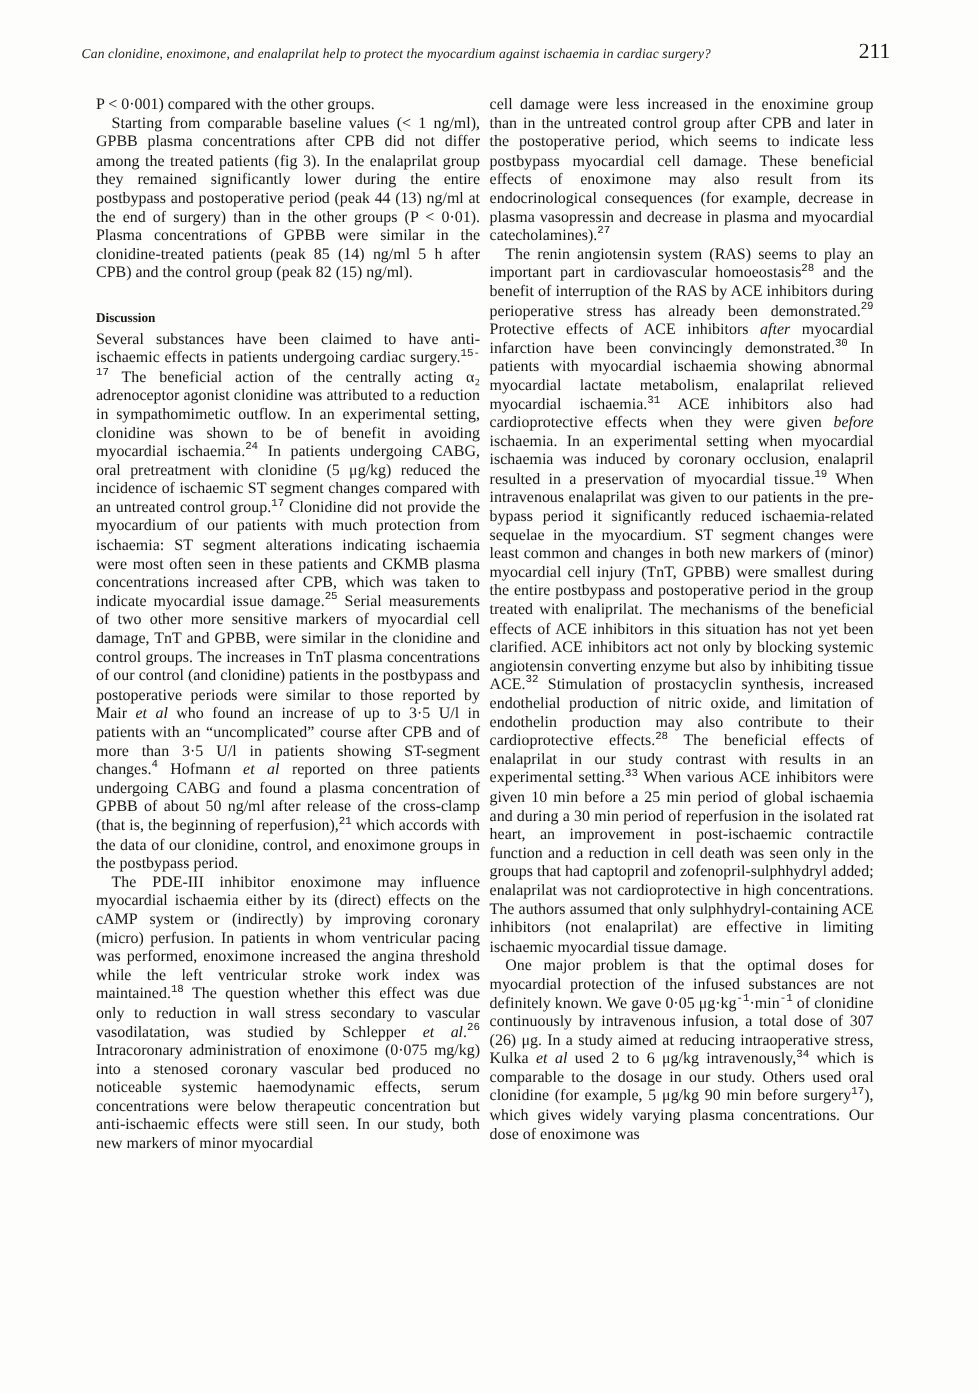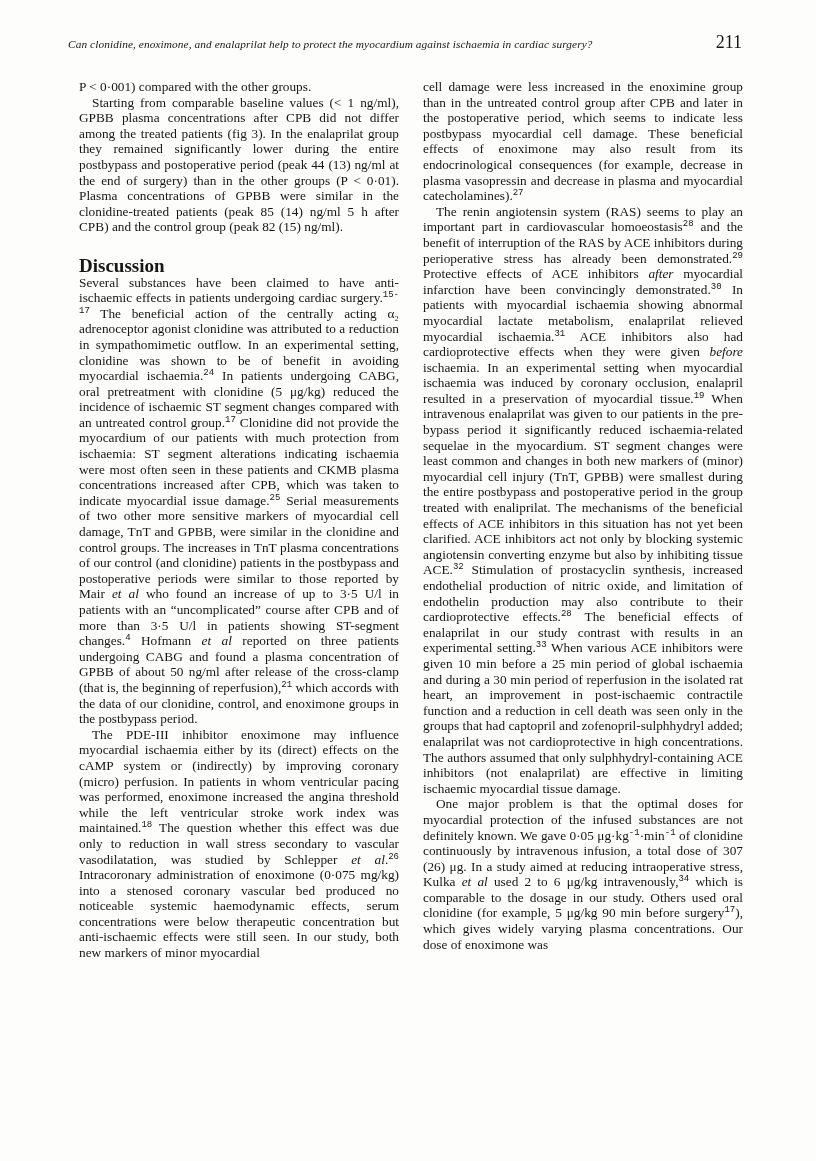--- a/index.html
+++ b/index.html
@@ -29,40 +29,39 @@
     font-style: italic;
     font-size: 11.3px;
     letter-spacing: 0.1px;
   }
   .head-page {
     font-style: normal;
     font-size: 18px;
   }
   .columns {
     display: flex;
-    gap: 24px;
-    justify-content: center;
+    gap: 8px;
   }
   .col {
     width: 320px;
     flex: 0 0 320px;
   }
   .body-paragraph {
     margin: 0;
     font-size: 13.3px;
     line-height: 15.6px;
     text-align: justify;
     hyphens: auto;
     -webkit-hyphens: auto;
   }
   .body-paragraph.indent {
     text-indent: 13px;
   }
   .section-heading {
-    font-size: 19px;
+    font-size: 11px;
     line-height: 15.6px;
     font-weight: bold;
     margin: 23px 0 1px 0;
   }
   sup {
     font-size: 9px;
     line-height: 0;
     vertical-align: super;
     font-family: Liberation Mono, monospace;
   }

